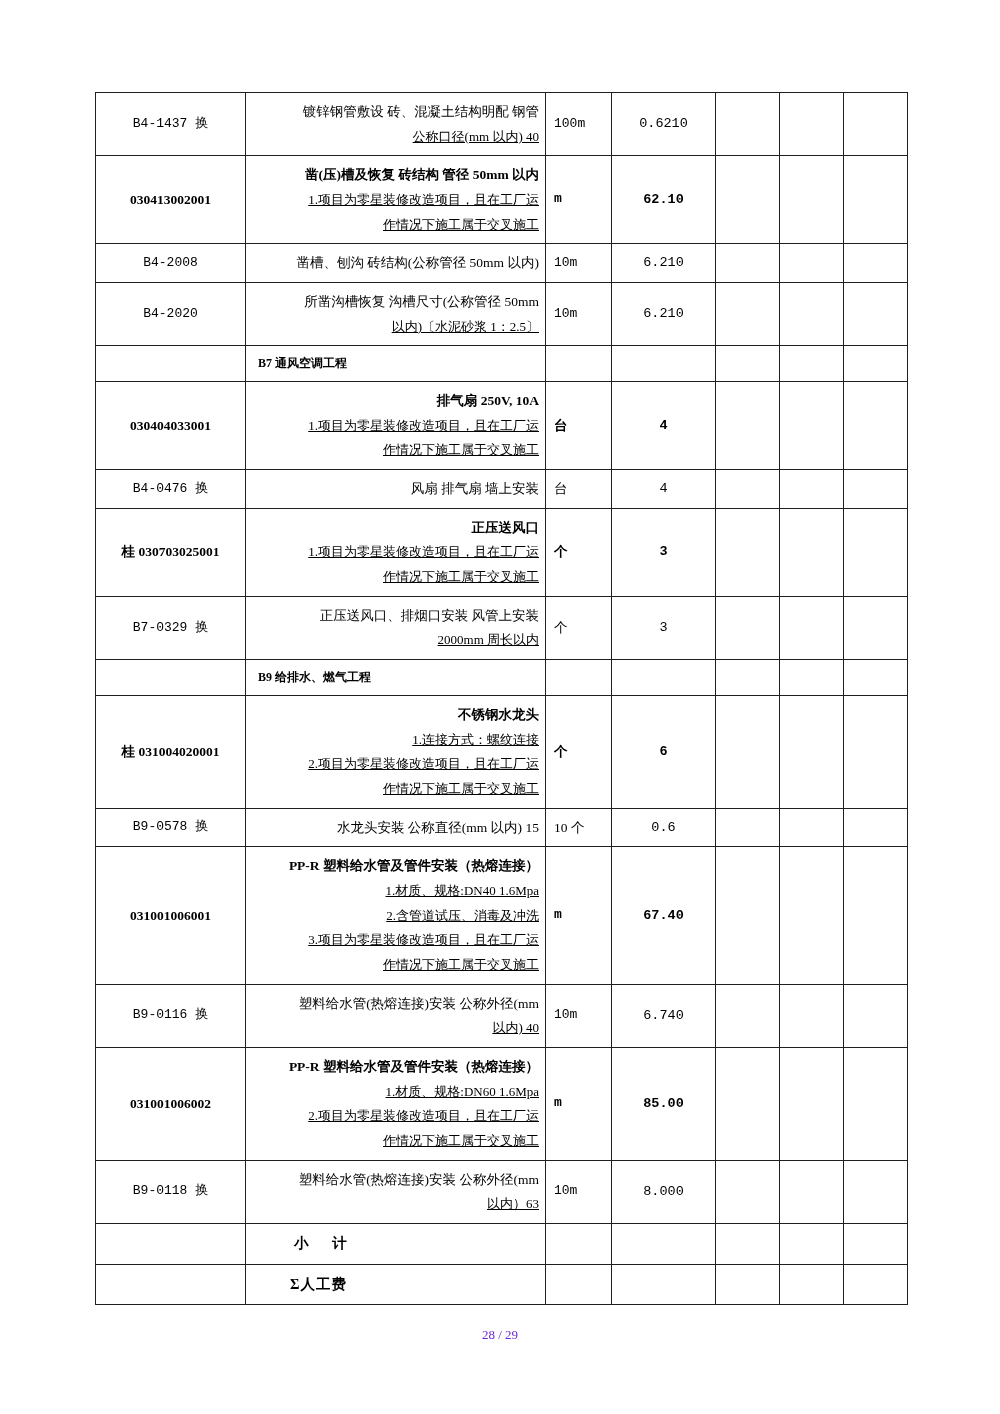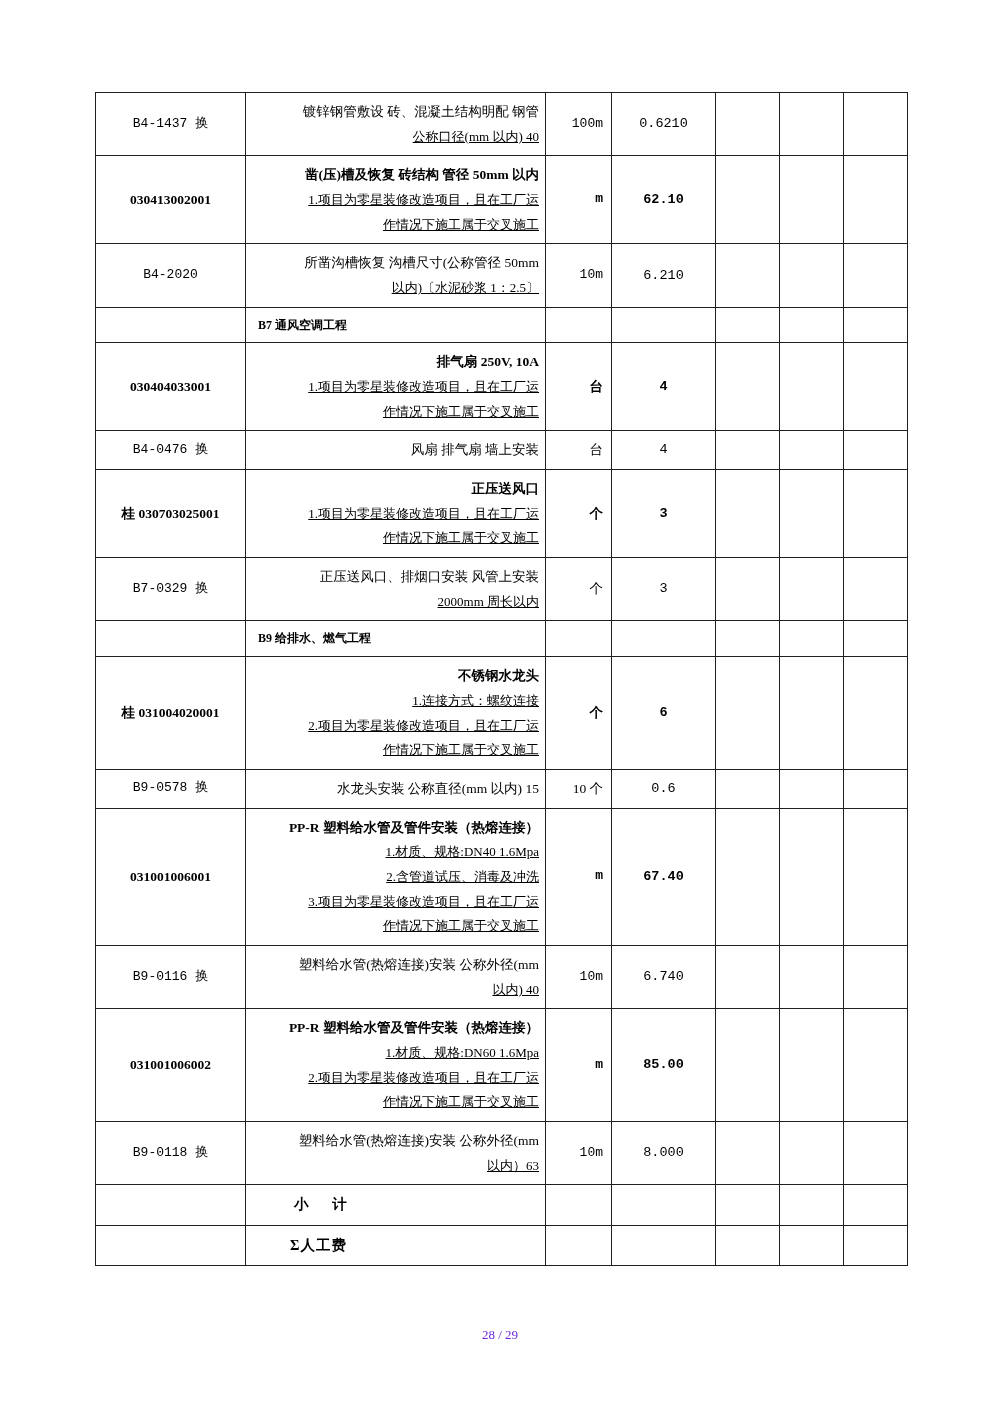--- a/index.html
+++ b/index.html
@@ -77,21 +77,21 @@
     font-weight: bold;
   }
   .name-cell .sub {
     font-size: 13px;
     text-decoration: underline;
   }
   .name-cell.norm .line {
     font-weight: normal;
   }
   .unit-cell {
-    text-align: right;
+    text-align: left;
     font-family: "Liberation Mono", "DejaVu Sans Mono", monospace;
     font-size: 13px;
   }
   .unit-cell.cn {
     font-family: "Liberation Serif", serif;
     font-size: 13.5px;
   }
   .unit-cell.bold, .qty-cell.bold {
     font-weight: bold;
   }
@@ -193,20 +193,45 @@
             </td>
             <td>
               <div class="cell empty-cell"></div>
             </td>
             <td>
               <div class="cell empty-cell"></div>
             </td>
           </tr>
           <tr>
             <td>
+              <div class="cell code-cell">B4-2008</div>
+            </td>
+            <td>
+              <div class="cell name-cell norm">
+                <span class="line head">凿槽、刨沟  砖结构(公称管径 50mm 以内)</span>
+              </div>
+            </td>
+            <td>
+              <div class="cell unit-cell">10m</div>
+            </td>
+            <td>
+              <div class="cell qty-cell">6.210</div>
+            </td>
+            <td>
+              <div class="cell empty-cell"></div>
+            </td>
+            <td>
+              <div class="cell empty-cell"></div>
+            </td>
+            <td>
+              <div class="cell empty-cell"></div>
+            </td>
+          </tr>
+          <tr>
+            <td>
               <div class="cell code-cell">B4-2020</div>
             </td>
             <td>
               <div class="cell name-cell norm">
                 <span class="line head">所凿沟槽恢复  沟槽尺寸(公称管径 50mm</span>
                 <span class="line sub">以内)〔水泥砂浆 1：2.5〕</span>
               </div>
             </td>
             <td>
               <div class="cell unit-cell">10m</div>

